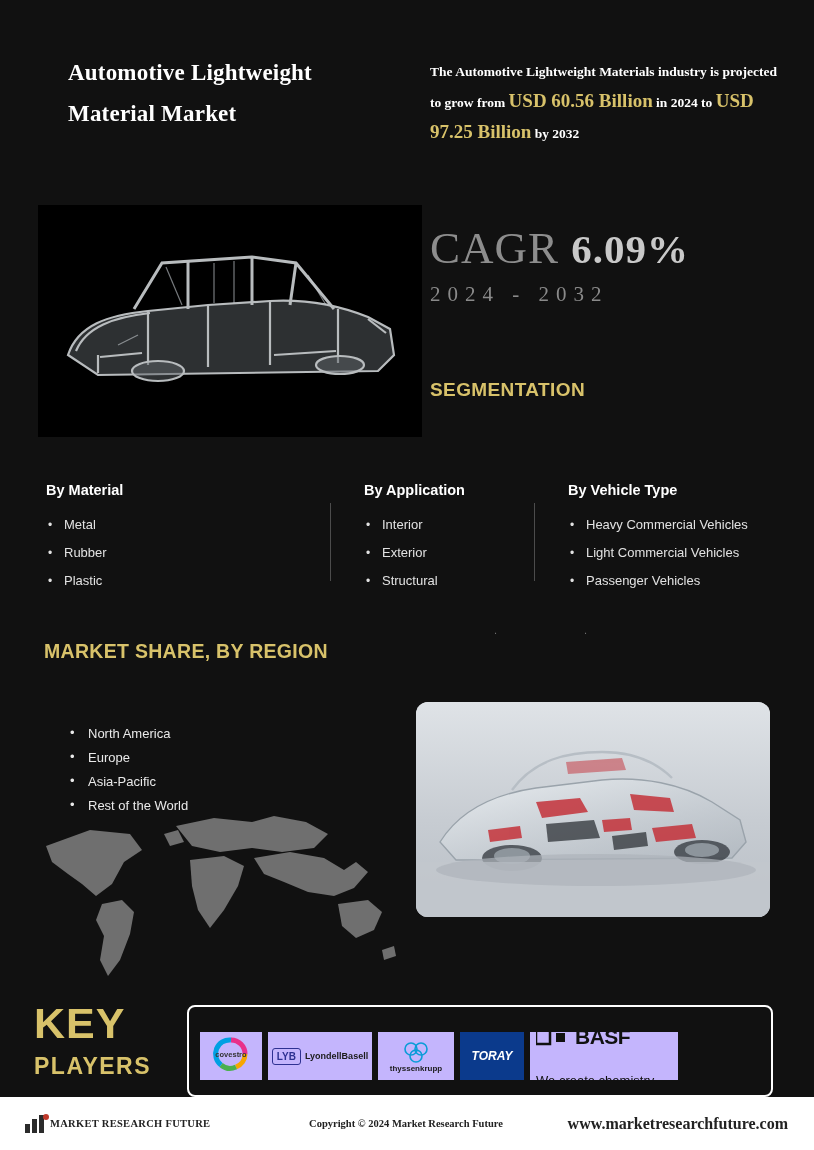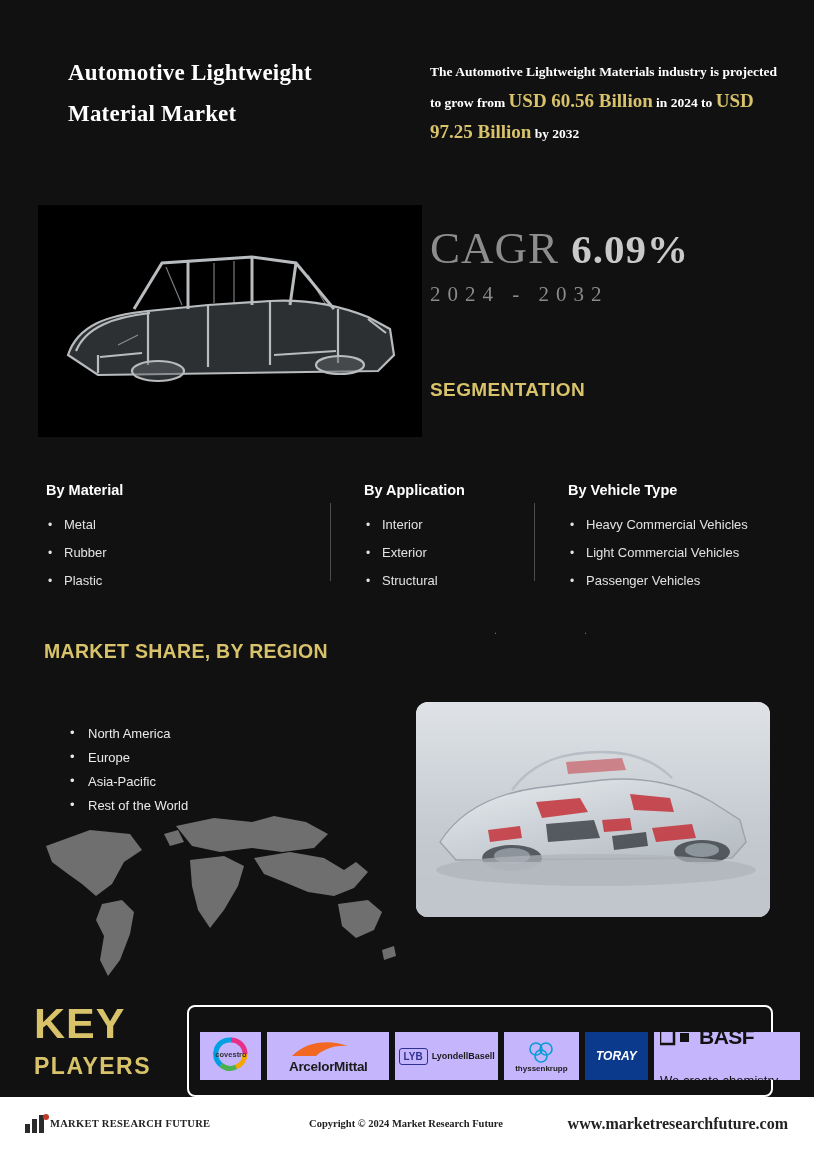--- a/index.html
+++ b/index.html
@@ -436,26 +436,20 @@
         <g fill="none" stroke-width="5">
           <path d="M28 6 A14 14 0 0 1 42 20" stroke="#e8308a"></path>
           <path d="M42 20 A14 14 0 0 1 33 33" stroke="#f7a600"></path>
           <path d="M33 33 A14 14 0 0 1 18 31" stroke="#4bb04f"></path>
           <path d="M18 31 A14 14 0 0 1 28 6" stroke="#00a0e3"></path>
         </g>
         <text x="28" y="23" text-anchor="middle" class="covestro-t" font-size="7" fill="#333" font-family="Liberation Sans, sans-serif" font-weight="bold">covestro</text>
       </svg>
     </div>
 
-    <div class="logo l2">
-      <svg width="112" height="20" viewBox="0 0 112 20">
-        <path d="M20 17 C34 2 58 0 76 7 C66 6 52 9 44 17" fill="#f26722"></path>
-      </svg>
-      <div class="am-t">ArcelorMittal</div>
-    </div>
 
     <div class="logo l3">
       <span class="lyb-badge">LYB</span>
       <span class="lyb-t">LyondellBasell</span>
     </div>
 
     <div class="logo l4">
       <svg width="30" height="24" viewBox="0 0 30 24">
         <g fill="none" stroke="#0a9cd8" stroke-width="1.6">
           <circle cx="10" cy="9" r="6"></circle>

